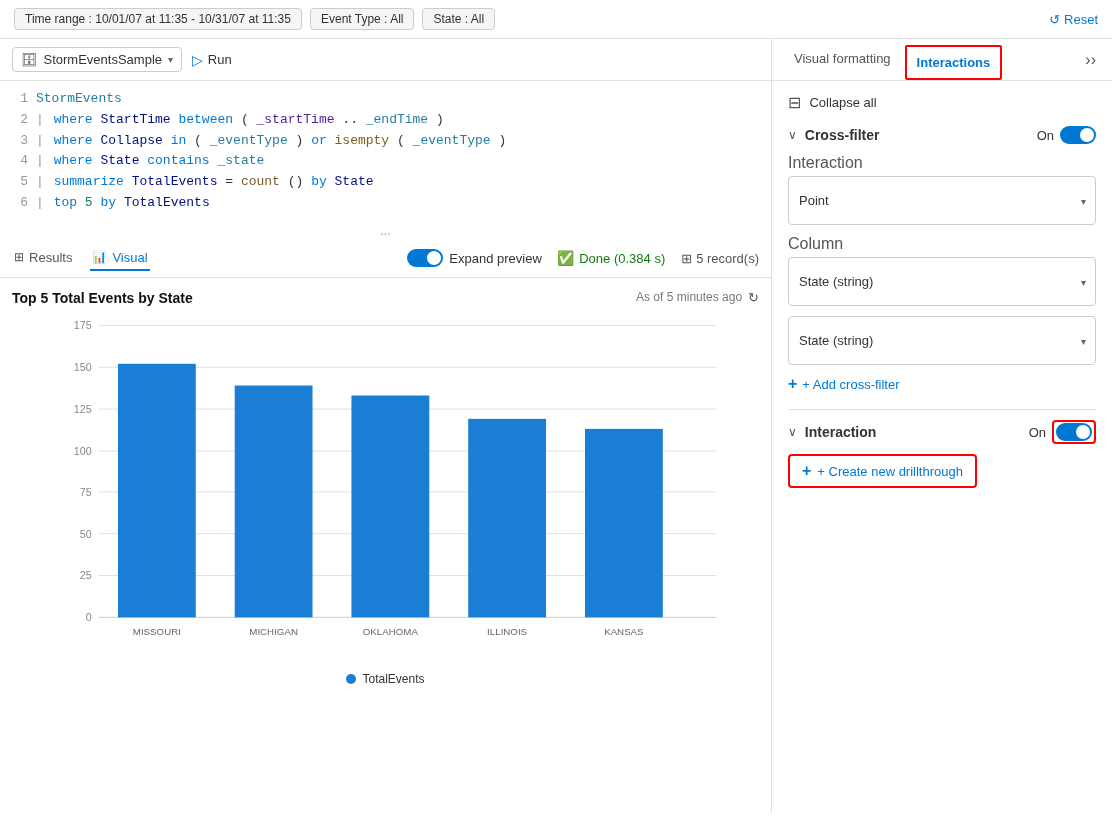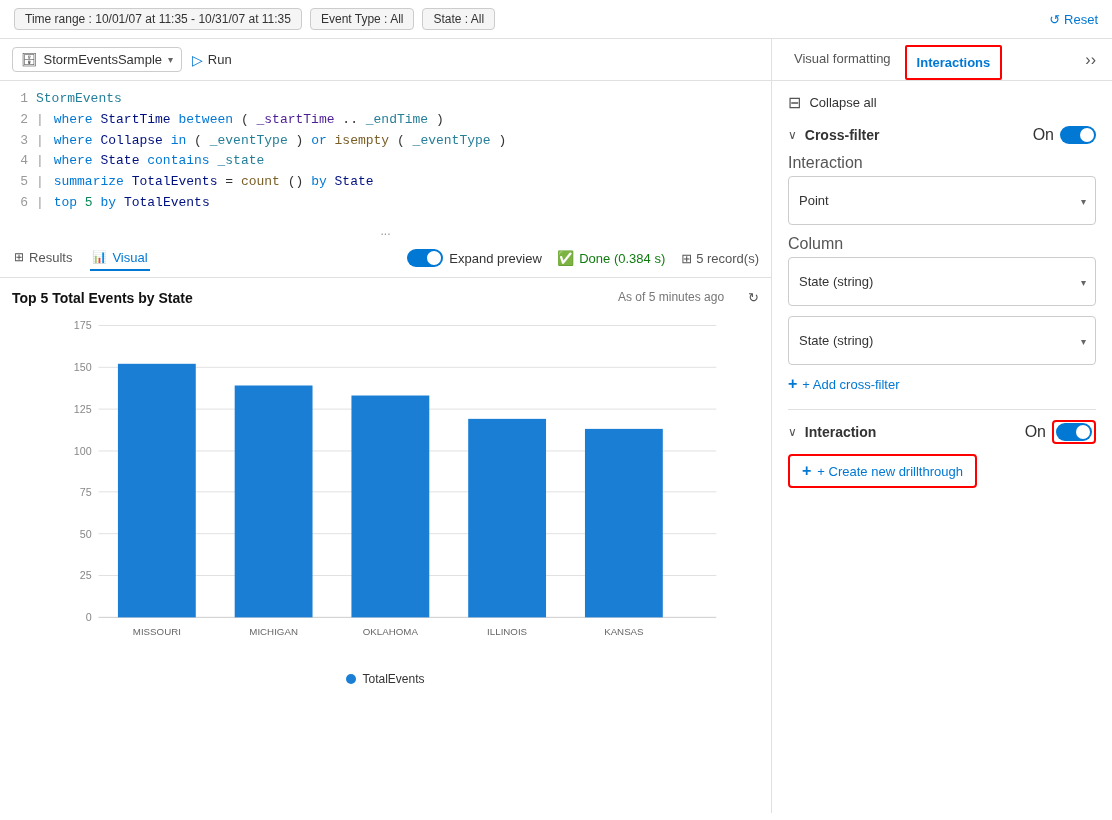--- a/index.html
+++ b/index.html
@@ -86,21 +86,21 @@
     }
 
     
     .chart-area {
       flex: 1; padding: 12px; overflow: hidden;
     }
     .chart-header {
       display: flex; align-items: flex-start; justify-content: space-between; margin-bottom: 0;
     }
     .chart-title { font-size: 14px; font-weight: 600; color: #111; }
-    .chart-meta { display: flex; align-items: center; gap: 24px; font-size: 12px; color: #777; }
+    .chart-meta { display: flex; align-items: center; gap: 6px; font-size: 12px; color: #777; }
     .refresh-icon { cursor: pointer; font-size: 13px; color: #555; }
 
     .bar-chart-container { position: relative; width: 100%; height: 360px; }
     .chart-svg { width: 100%; height: 100%; }
 
     .chart-legend {
       display: flex; justify-content: center; align-items: center; gap: 6px;
       margin-top: 6px; font-size: 12px;
     }
     .legend-dot { width: 10px; height: 10px; border-radius: 50%; background: #1a7fd4; }
@@ -127,21 +127,21 @@
       display: flex; align-items: center; gap: 8px; font-size: 13px; color: #333;
       cursor: pointer; margin-bottom: 14px; background: none; border: none;
     }
     .collapse-icon { font-size: 16px; color: #555; }
 
     .section-header {
       display: flex; align-items: center; gap: 8px; margin-bottom: 10px;
     }
     .section-chevron { font-size: 12px; color: #555; cursor: pointer; }
     .section-title { font-size: 14px; font-weight: 600; flex: 1; }
-    .section-toggle { display: flex; align-items: center; gap: 6px; font-size: 16px; }
+    .section-toggle { display: flex; align-items: center; gap: 6px; font-size: 13px; }
     .toggle-on {
       width: 36px; height: 18px; background: #0078d4; border-radius: 9px; position: relative;
       cursor: pointer; display: inline-block;
     }
     .toggle-on-knob {
       width: 14px; height: 14px; background: #fff; border-radius: 50%;
       position: absolute; top: 2px; right: 2px;
     }
 
     .form-label { font-size: 16px; color: #555; margin-bottom: 4px; display: block; }

